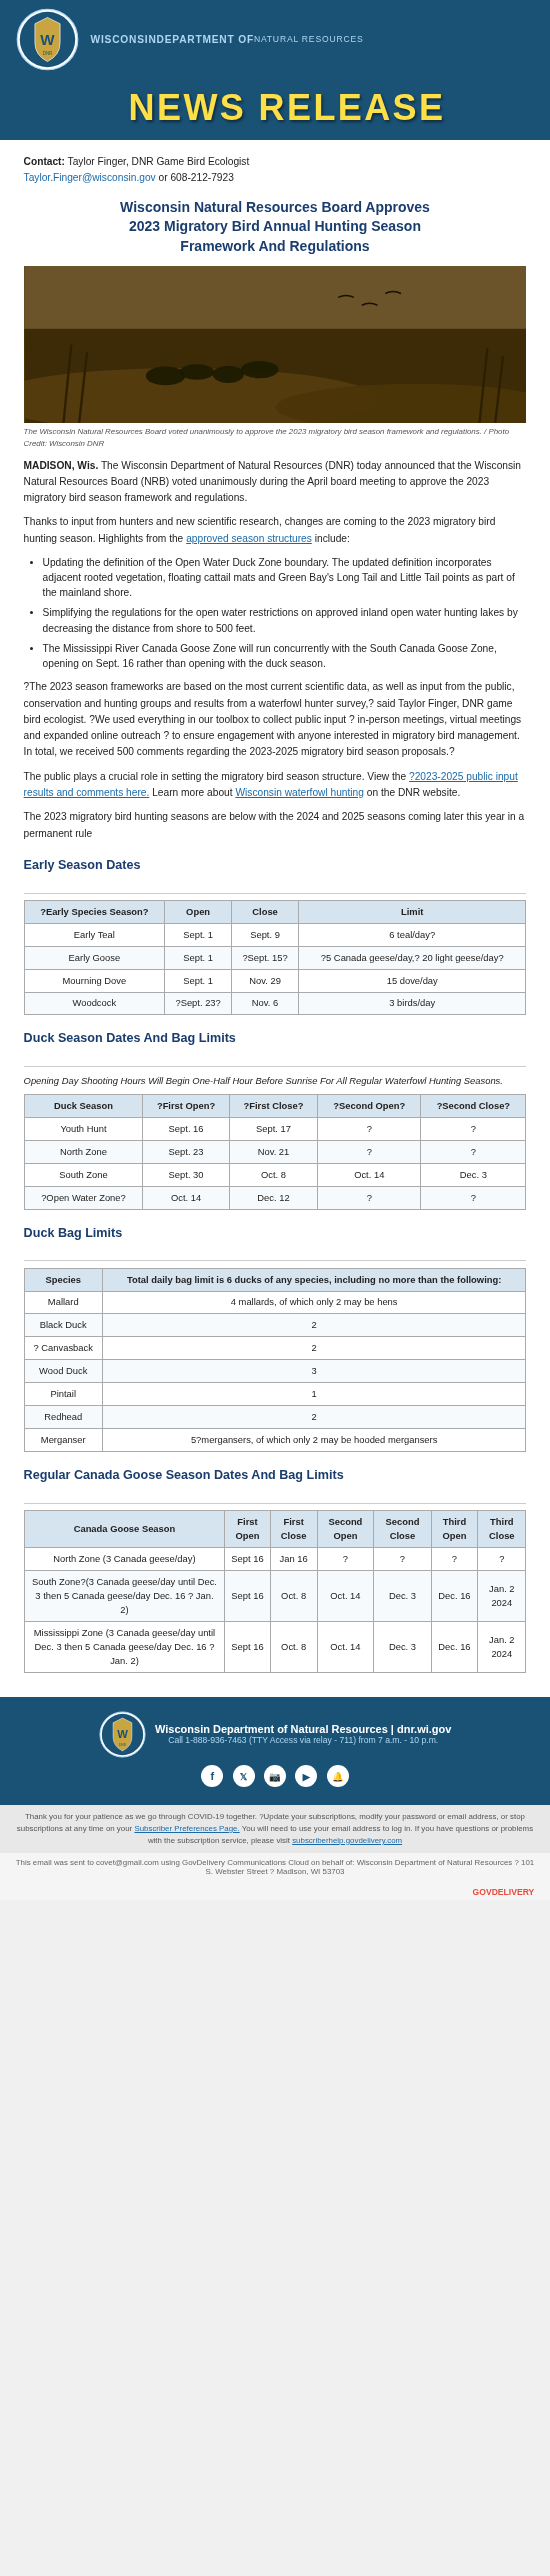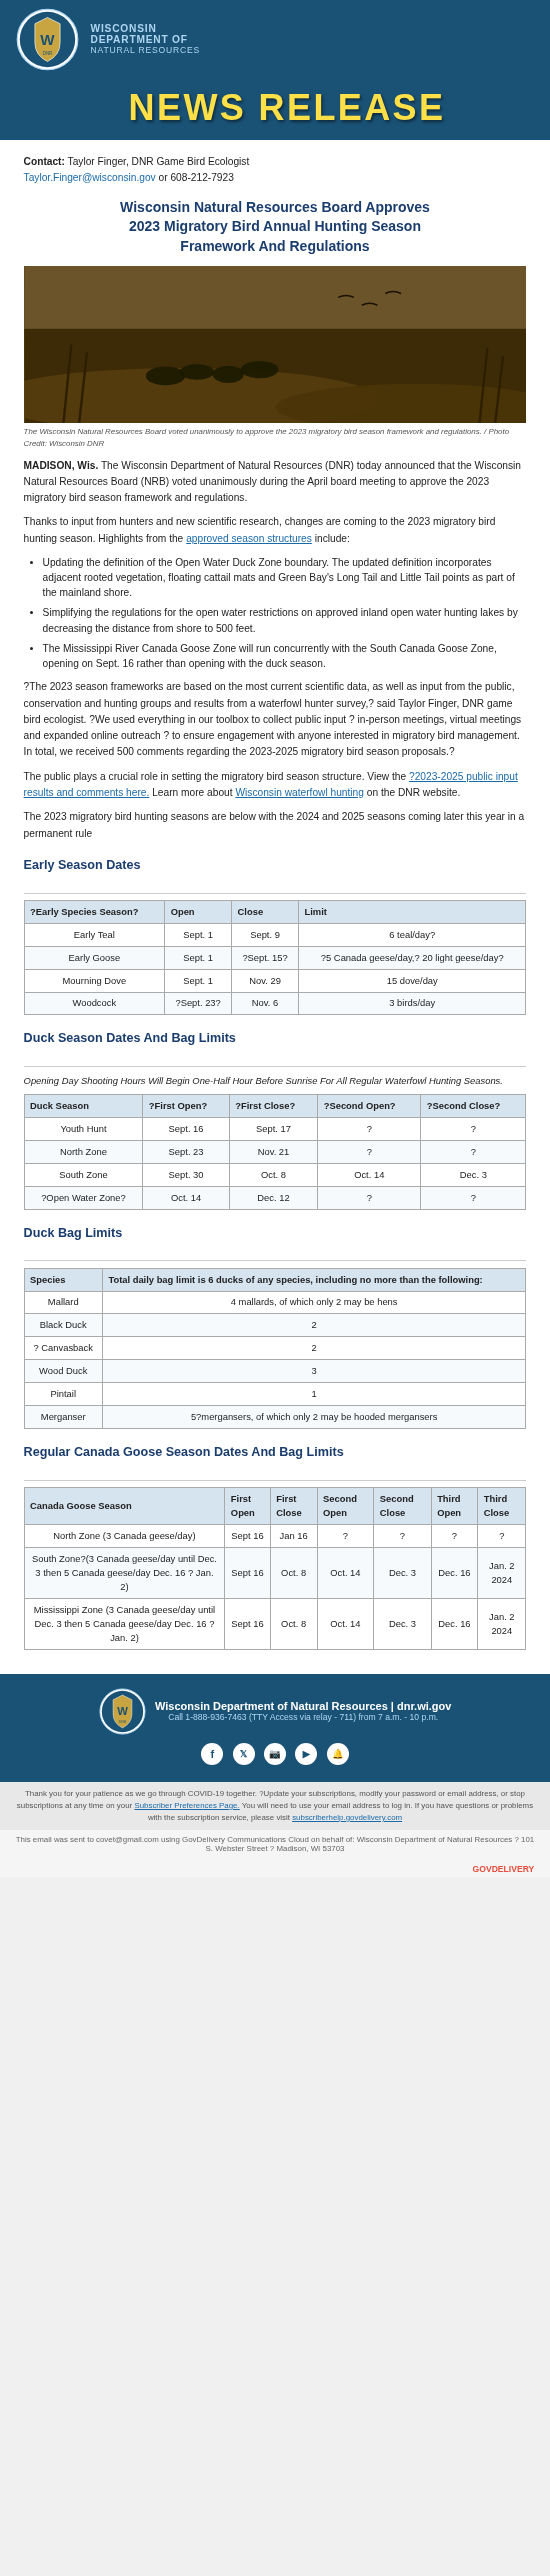--- a/index.html
+++ b/index.html
@@ -24,21 +24,20 @@
       gap: 11.8px;
     }
     .header-logo {
       width: 63px;
       height: 63px;
       flex-shrink: 0;
     }
     .header-title {
       color: #fff;
       display: flex;
-      flex-direction: column;
     }
     .header-title .dept {
       font-size: 10.2px;
       font-weight: bold;
       letter-spacing: 0.8px;
       text-transform: uppercase;
       color: #aed6f1;
     }
     .header-title .main {
       font-size: 8.6px;
@@ -134,21 +133,21 @@
     table {
       width: 100%;
       border-collapse: collapse;
       margin: 6.3px 0 9.4px 0;
       font-size: 9.4px;
     }
     table th {
       background: #d6e4f0;
       border: 0.8px solid #aaa;
       padding: 3.9px 5.5px;
-      text-align: left;
+      text-align: center;
       font-weight: bold;
     }
     table td {
       border: 0.8px solid #aaa;
       padding: 3.9px 5.5px;
       text-align: center;
       vertical-align: middle;
     }
     table tr:nth-child(even) td {
       background: #f7fafd;
@@ -438,20 +437,24 @@
           <td>? Canvasback</td>
           <td>2</td>
         </tr>
         <tr>
           <td>Wood Duck</td>
           <td>3</td>
         </tr>
         <tr>
           <td>Pintail</td>
           <td>1</td>
+        </tr>
+        <tr>
+          <td>Redhead</td>
+          <td>2</td>
         </tr>
         <tr>
           <td>Merganser</td>
           <td>5?mergansers, of which only 2 may be hooded mergansers</td>
         </tr>
       </tbody>
     </table>
 
     <div class="section-header">Regular Canada Goose Season Dates And Bag Limits</div>
     <table>

